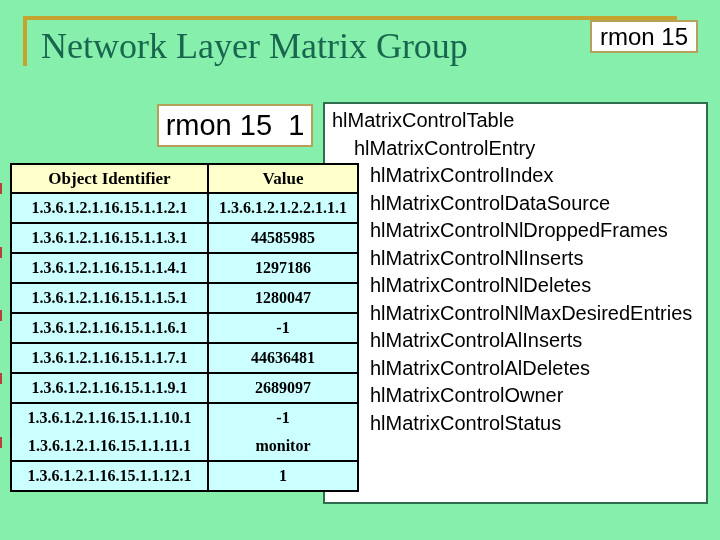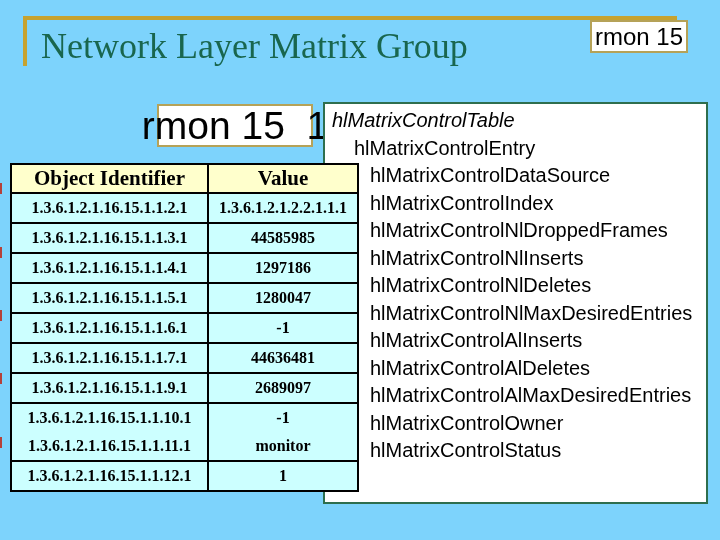--- a/index.html
+++ b/index.html
@@ -1,69 +1,69 @@
 <!DOCTYPE html>
 <html style="--title-green: #19664e; --gold-accent: #c6a22f; --badge-border-tan: #b5a258; --tree-box-border-green: #2e6e4e; --table-header-bg: #ffffcc; --table-cell-bg: #ccffff; --table-border: #000000; --edge-mark-red: #b5413a;"><head>
 <meta charset="utf-8">
 <style>
   html,body { margin:0; padding:0; background:#888; }
   .slide {
-    position:relative; width:720px; height:540px; background:#7dd3fc;
+    position:relative; width:720px; height:540px; background:#86efac;
     overflow:hidden; font-family:"Liberation Sans", sans-serif; color:#000;
   }
 
   
   .gold-hline { position:absolute; left:23px; top:16px; width:654px; height:4px;
     background:var(--gold-accent,#c6a22f); }
   .gold-vbar  { position:absolute; left:23px; top:16px; width:4px; height:50px;
     background:var(--gold-accent,#c6a22f); }
 
   
   .slide-title {
     position:absolute; left:41px; top:27px;
     font-family:"Liberation Serif", serif; font-size:36px; line-height:38px;
     color:var(--title-green,#19664e); white-space:nowrap;
   }
 
   
   .page-badge {
-    position:absolute; left:590px; top:20px; width:98px; height:33px;
+    position:absolute; left:590px; top:20px; width:108px; height:33px;
     border:2px solid var(--badge-border-tan,#b5a258); background:#fff;
     box-sizing:border-box; display:flex; align-items:center; justify-content:center;
     font-size:24px; white-space:pre;
   }
 
   
   .instance-callout {
     position:absolute; left:157px; top:104px; width:156px; height:43px;
     border:2px solid var(--badge-border-tan,#b5a258); background:#fff;
     box-sizing:border-box; display:flex; align-items:center; justify-content:center;
-    font-size:39px; white-space:pre;
+    font-size:29px; white-space:pre;
   }
 
   
   .mib-box {
     position:absolute; left:323px; top:102px; width:385px; height:402px;
     border:2px solid var(--tree-box-border-green,#2e6e4e); background:#fff;
     box-sizing:border-box; z-index:1; padding-top:3px;
   }
   .mib-item { font-size:20px; line-height:27.5px; white-space:nowrap; }
-  .indent-0 { padding-left:7px;font-style:italic; }
+  .indent-0 { padding-left:7px; }
   .indent-1 { padding-left:29px; }
   .indent-2 { padding-left:45px; }
 
   
   .oid-table {
     position:absolute; left:10px; top:163px; z-index:2;
     border-collapse:separate; border-spacing:0; table-layout:fixed; width:345px;
     border:2px solid var(--table-border,#000);
     font-family:"Liberation Serif", serif; font-weight:bold; text-align:center;
   }
   .oid-table th {
-    background:var(--table-header-bg,#ffffcc); font-size:21px; height:25px;
+    background:var(--table-header-bg,#ffffcc); font-size:17px; height:25px;
     border-bottom:2px solid var(--table-border,#000);
     border-right:2px solid var(--table-border,#000);
   }
   .oid-table th:last-child { border-right:none;margin-top:16px; }
   .oid-table td {
     background:var(--table-cell-bg,#ccffff); font-size:16px; height:26px;
     border-bottom:2px solid var(--table-border,#000);
     border-right:2px solid var(--table-border,#000);
   }
   .oid-table td:last-child { border-right:none; }
@@ -85,29 +85,28 @@
   <h1 class="slide-title" style="margin:0;font-weight:normal;">Network Layer Matrix Group</h1>
 
   <div class="page-badge">rmon 15</div>
 
   <div class="instance-callout">rmon 15  1</div>
 
   <div class="mib-box">
     <div>
         <div class="mib-item indent-0">hlMatrixControlTable</div>
         <div class="mib-item indent-1">hlMatrixControlEntry</div>
+        <div class="mib-item indent-2">hlMatrixControlIndex</div>
         <div class="mib-item indent-2">hlMatrixControlDataSource</div>
-        <div class="mib-item indent-2">hlMatrixControlIndex</div>
         <div class="mib-item indent-2">hlMatrixControlNlDroppedFrames</div>
         <div class="mib-item indent-2">hlMatrixControlNlInserts</div>
         <div class="mib-item indent-2">hlMatrixControlNlDeletes</div>
         <div class="mib-item indent-2">hlMatrixControlNlMaxDesiredEntries</div>
         <div class="mib-item indent-2">hlMatrixControlAlInserts</div>
         <div class="mib-item indent-2">hlMatrixControlAlDeletes</div>
-        <div class="mib-item indent-2">hlMatrixControlAlMaxDesiredEntries</div>
         <div class="mib-item indent-2">hlMatrixControlOwner</div>
         <div class="mib-item indent-2">hlMatrixControlStatus</div>
       </div>
   </div>
 
   <table class="oid-table">
     <colgroup>
         <col style="width:197px">
         <col style="width:148px">
       </colgroup>

